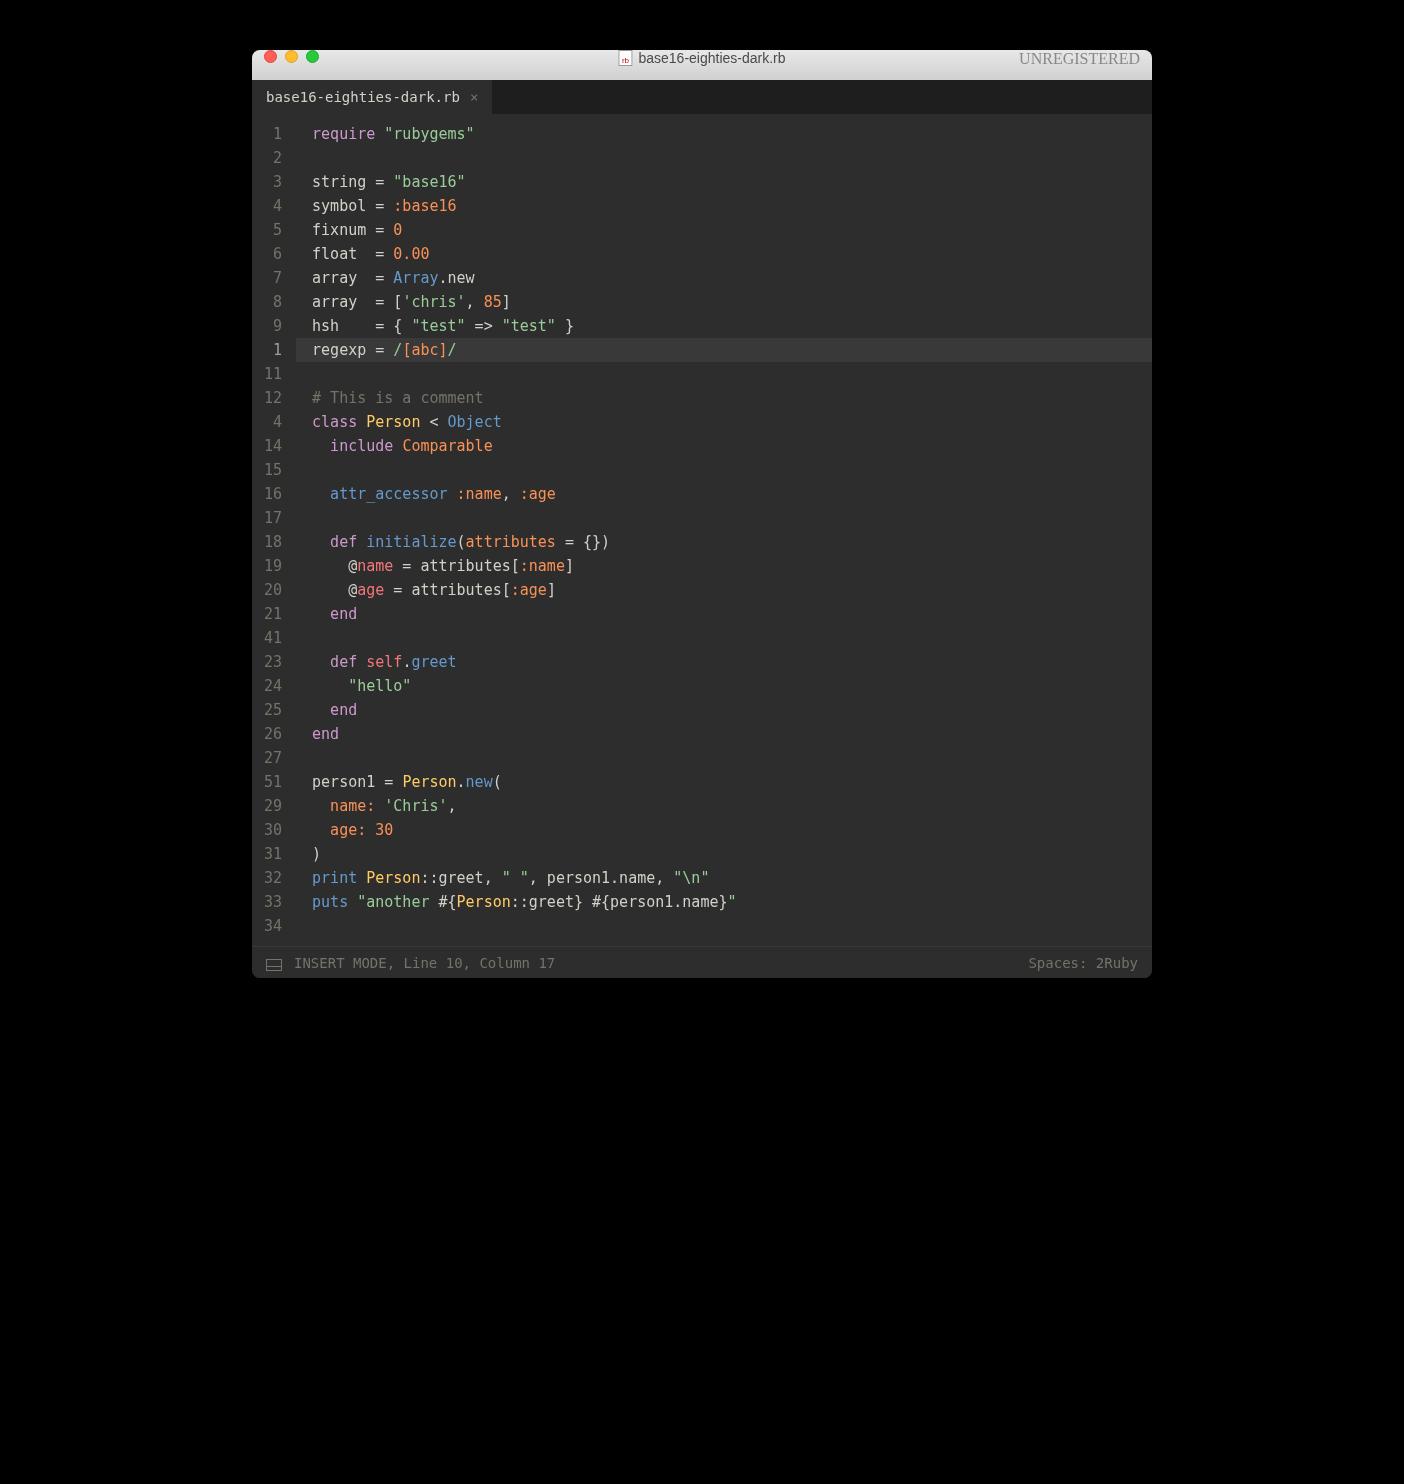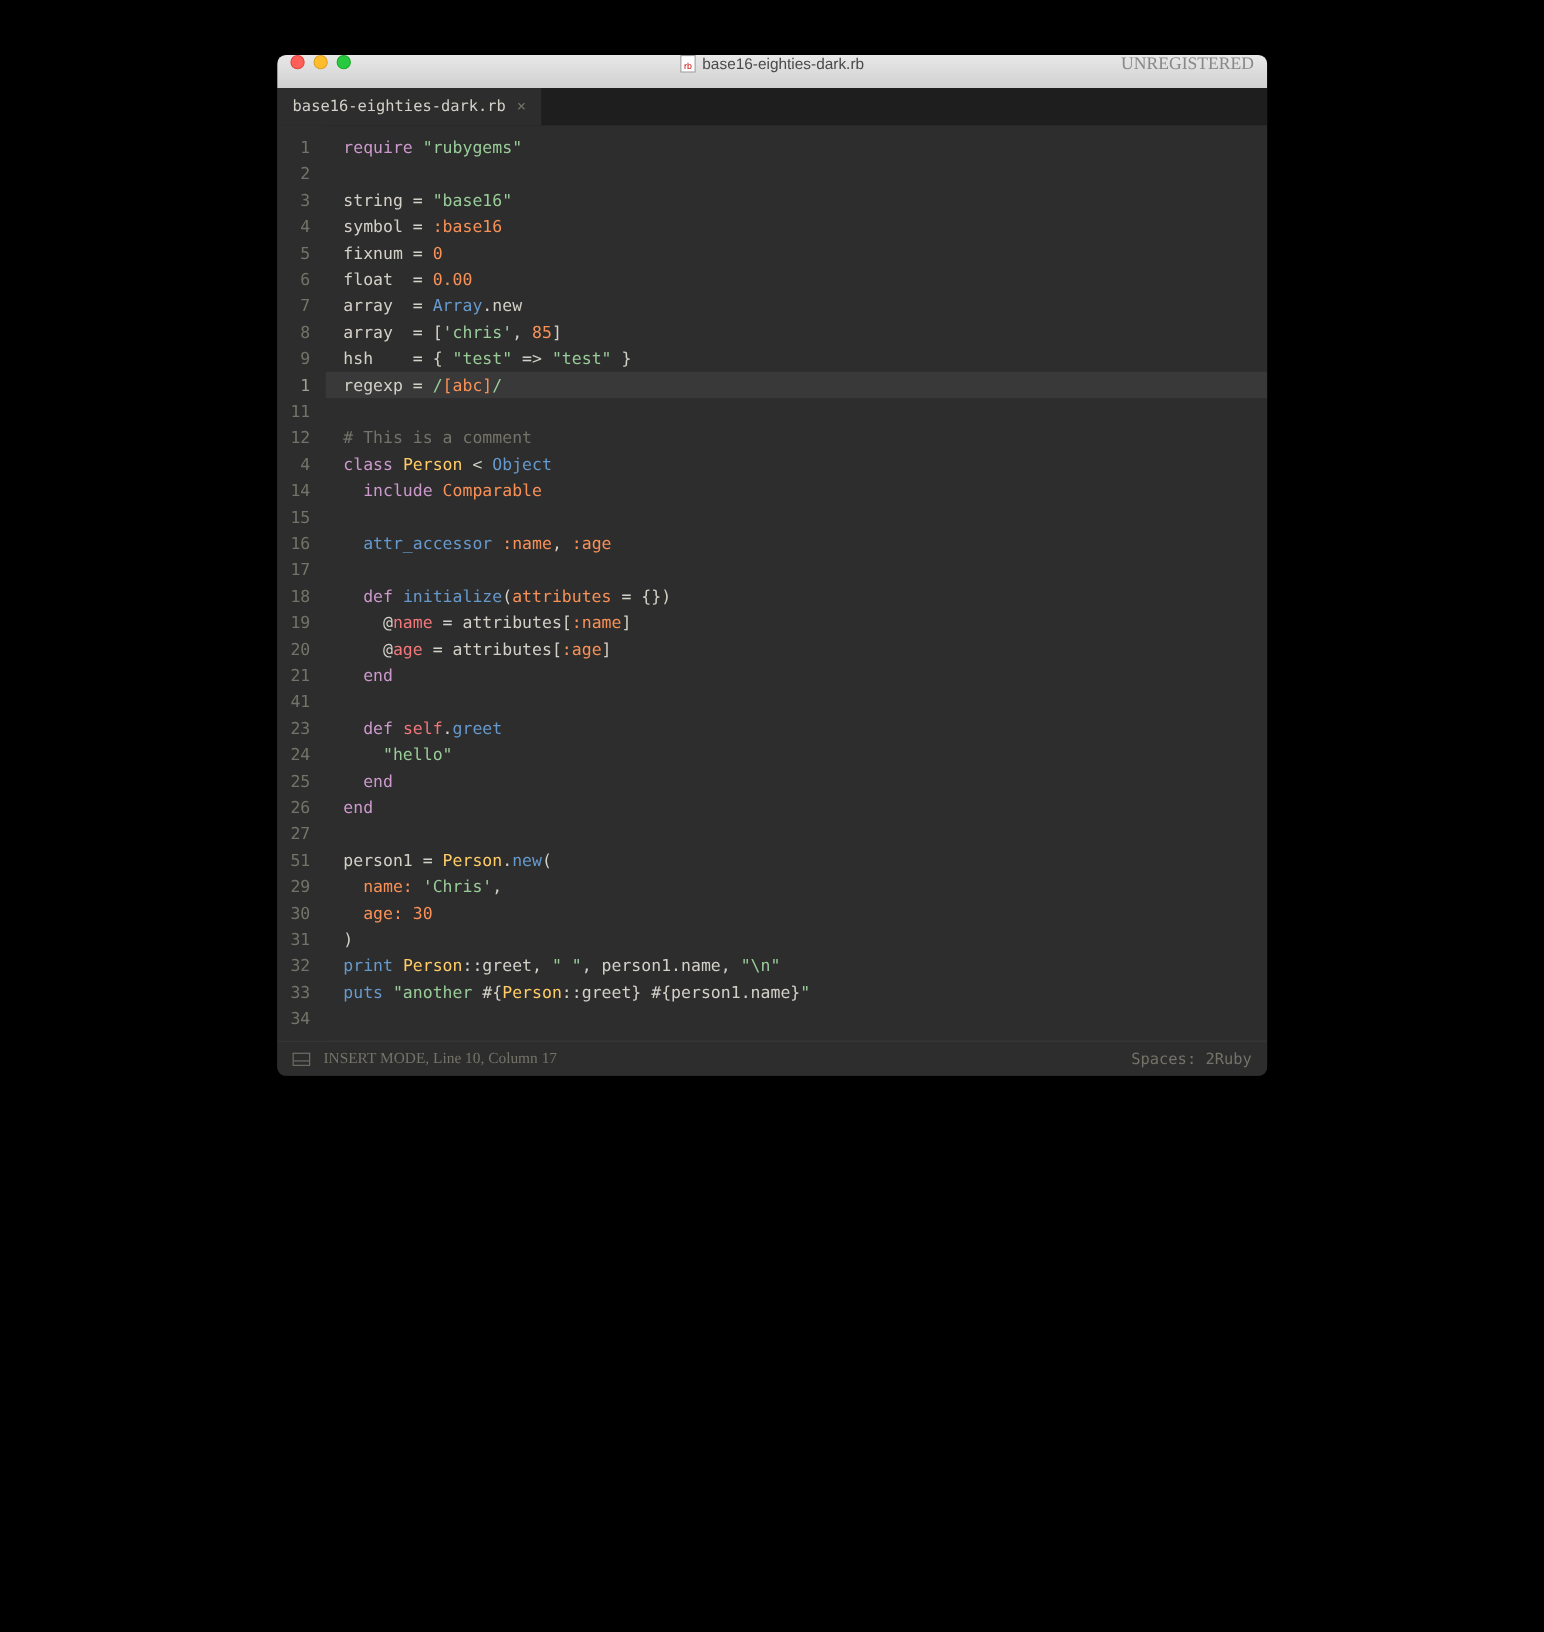--- a/index.html
+++ b/index.html
@@ -103,21 +103,21 @@
       background: #2d2d2d;
       border-top: 1px solid #393939;
       height: 32px;
       display: flex;
       align-items: center;
       padding: 0 14px;
       font-size: 14px;
       color: #747369;
       font-family: "Menlo", monospace;
     }
-    .status-left { display:flex; align-items:center; gap:12px;font-family:Liberation Serif, serif; }
+    .status-left { display:flex; align-items:flex-end; gap:12px; }
     .panel-icon { width:16px; height:12px; border:1.5px solid #747369; position:relative; }
     .panel-icon::after { content:""; position:absolute; left:0; right:0; bottom:3px; border-top:1.5px solid #747369;}
     .status-right { margin-left:auto; display:flex; }
   </style>
 </head>
 <body>
 
 <div class="window">
   <div class="titlebar">
     <div class="traffic">

